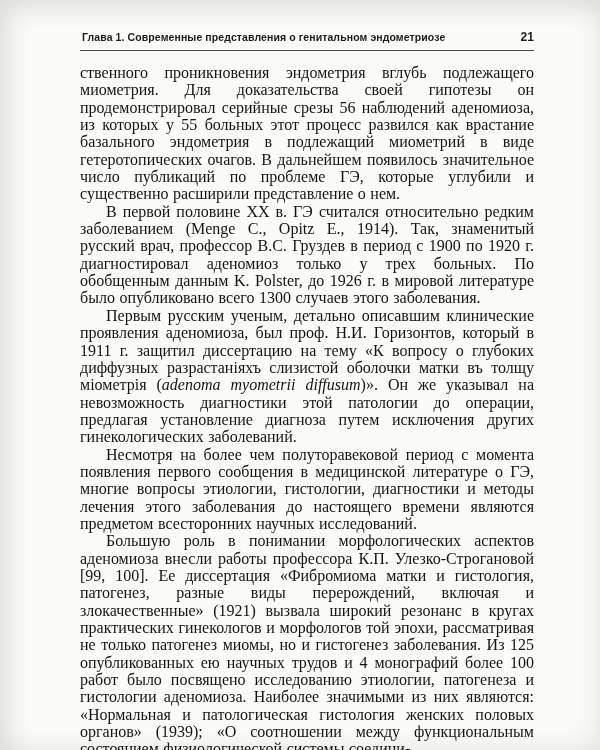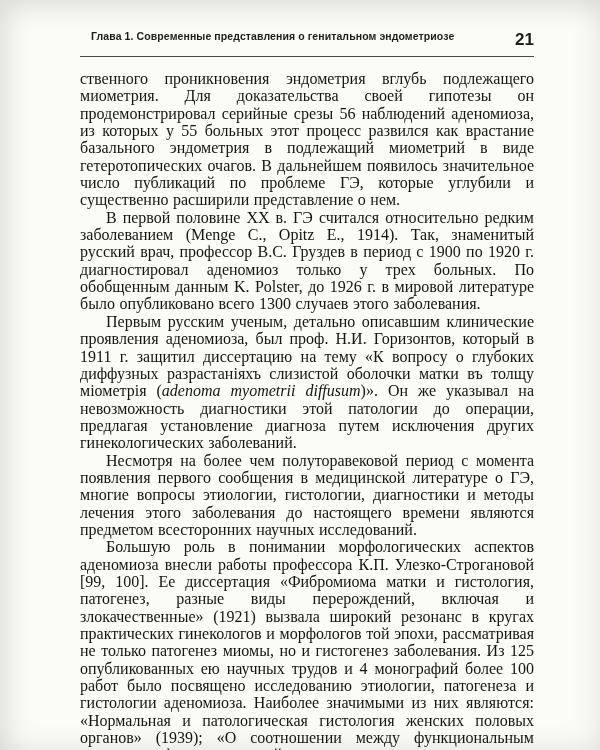--- a/index.html
+++ b/index.html
@@ -20,33 +20,32 @@
     background: #fbfbf8;
     padding: 30px 66px 10px 80px;
     overflow: hidden;
     box-shadow:
       inset 0 0 30px rgba(0,0,0,0.10),
       inset 12px 12px 24px rgba(0,0,0,0.05);
   }
   .running-header {
     display: flex;
     justify-content: space-between;
-    align-items: flex-start;
+    align-items: center;
     font-family: "Liberation Sans", sans-serif;
     font-weight: bold;
     font-size: 10.5px;
     color: #1c1c1c;
     letter-spacing: 0.1px;
-    margin-left: 9px;
   }
   .running-header .chapter {
     padding-left: 2px;
   }
   .running-header .pagenum {
-    font-size: 17px;
+    font-size: 12px;
   }
   .header-rule {
     border: 0;
     border-top: 1.2px solid #4a4a4a;
     margin: 6px 0 13px 0;
   }
   .page-body {
     color: #141412;
     font-size: 16px;
     line-height: 17.35px;

